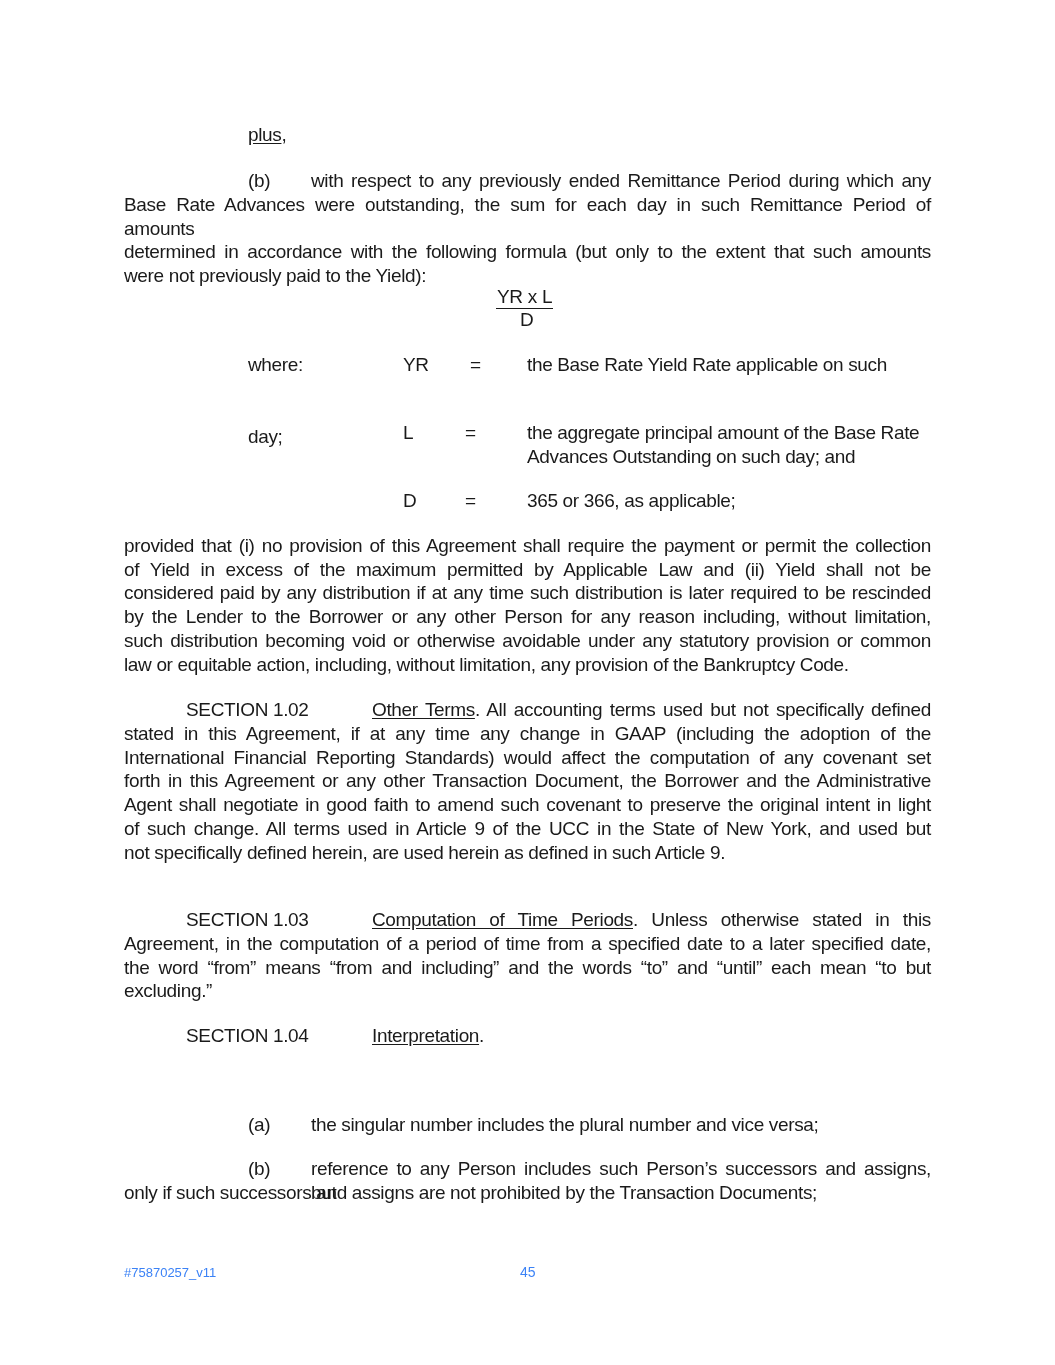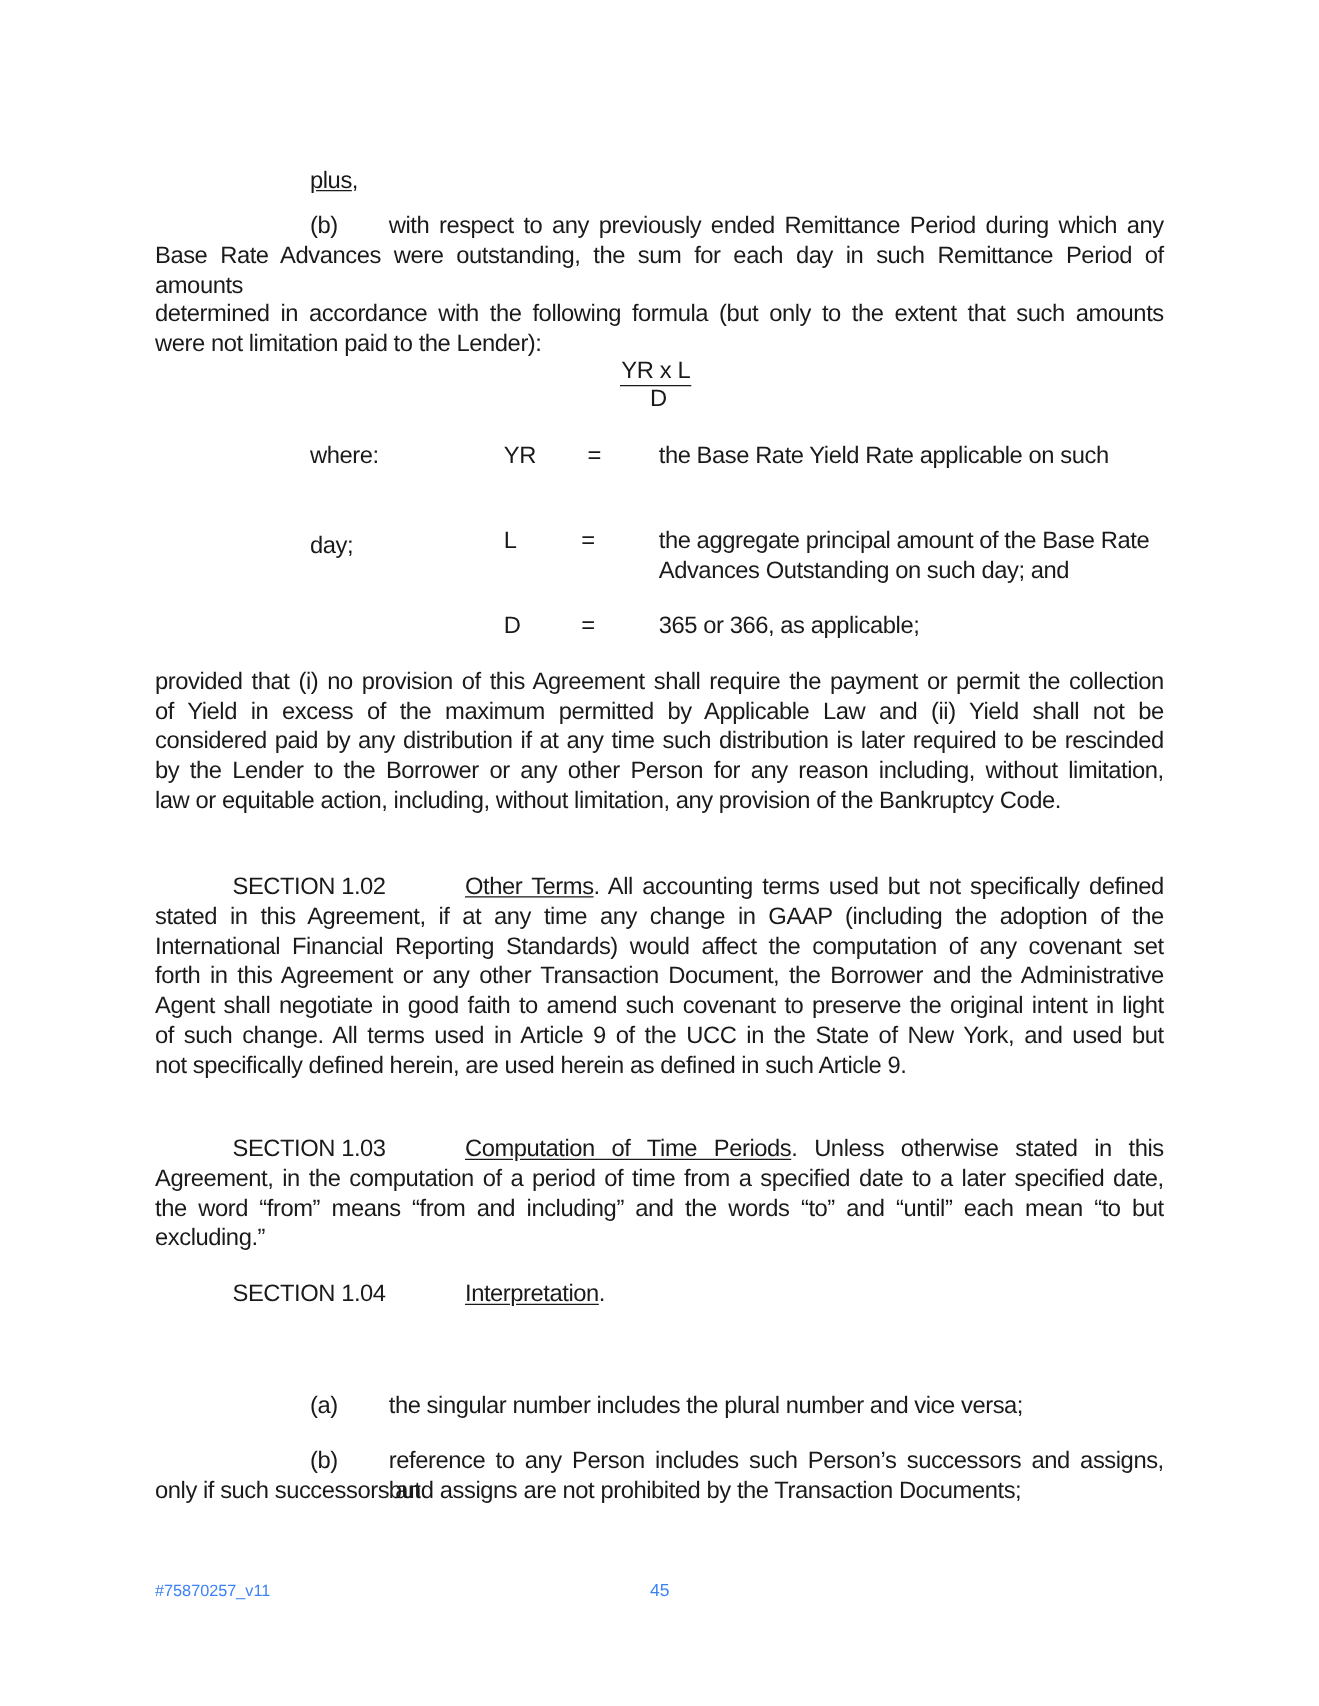--- a/index.html
+++ b/index.html
@@ -15,30 +15,30 @@
   u { text-decoration: underline; text-underline-offset: 2px; }
   .frac-num { position: absolute; left: 496px; top: 286px; font-size: 19px; border-bottom: 1.3px solid #1a1a1a; line-height: 22px; padding: 0 1px; letter-spacing: -0.3px;}
   .frac-den { position: absolute; left: 520px; top: 309px; font-size: 19px; line-height: 22px; }
   .footer { position: absolute; font-size: 13px; color: #3b82f6; font-family: "Liberation Sans", sans-serif; }
 </style>
 </head>
 <body>
 
 <div class="page">
 
-  <div class="txt" style="left:248px; top:133px;"><u>plus</u><span>,</span></div>
+  <div class="txt" style="left:248px; top:123px;"><u>plus</u><span>,</span></div>
 
   <div class="txt" style="left:248px; top:169px;">(b)</div>
   <div class="just" style="left:311px; width:620px; top:169px;">
       <span class="line">with respect to any previously ended Remittance Period during which any</span>
     </div>
   <div class="just" style="top:193px;">
     <span class="line">Base Rate Advances were outstanding, the sum for each day in such Remittance Period of amounts</span>
     <span class="line">determined in accordance with the following formula (but only to the extent that such amounts</span>
-    <span class="line last">were not limitation paid to the Lender):</span>
+    <span class="line last">were not previously paid to the Yield):</span>
   </div>
 
   <div class="frac-num">YR x L</div>
   <div class="frac-den">D</div>
 
   <div class="txt" style="left:248px; top:353px;">where:</div>
   <div class="txt" style="left:248px; top:377px;margin-top:48px;">day;</div>
 
   <div class="txt" style="left:403px; top:353px;">YR</div>
   <div class="txt" style="left:470px; top:353px;">=</div>
@@ -51,20 +51,21 @@
 
   <div class="txt" style="left:403px; top:489px;">D</div>
   <div class="txt" style="left:465px; top:489px;">=</div>
   <div class="txt" style="left:527px; top:489px;">365 or 366, as applicable;</div>
 
   <div class="just" style="top:534px;">
     <span class="line">provided that (i) no provision of this Agreement shall require the payment or permit the collection</span>
     <span class="line">of Yield in excess of the maximum permitted by Applicable Law and (ii) Yield shall not be</span>
     <span class="line">considered paid by any distribution if at any time such distribution is later required to be rescinded</span>
     <span class="line">by the Lender to the Borrower or any other Person for any reason including, without limitation,</span>
+    <span class="line">such distribution becoming void or otherwise avoidable under any statutory provision or common</span>
     <span class="line last">law or equitable action, including, without limitation, any provision of the Bankruptcy Code.</span>
   </div>
 
   <div class="txt" style="left:186px; top:698px;">SECTION 1.02</div>
   <div class="just" style="left:372px; width:559px; top:698px;">
     <span class="line"><u>Other Terms</u><span>.  All accounting terms used but not specifically defined</span></span>
   </div>
   <div class="just" style="top:722px;">
     <span class="line">stated in this Agreement, if at any time any change in GAAP (including the adoption of the</span>
     <span class="line">International Financial Reporting Standards) would affect the computation of any covenant set</span>

